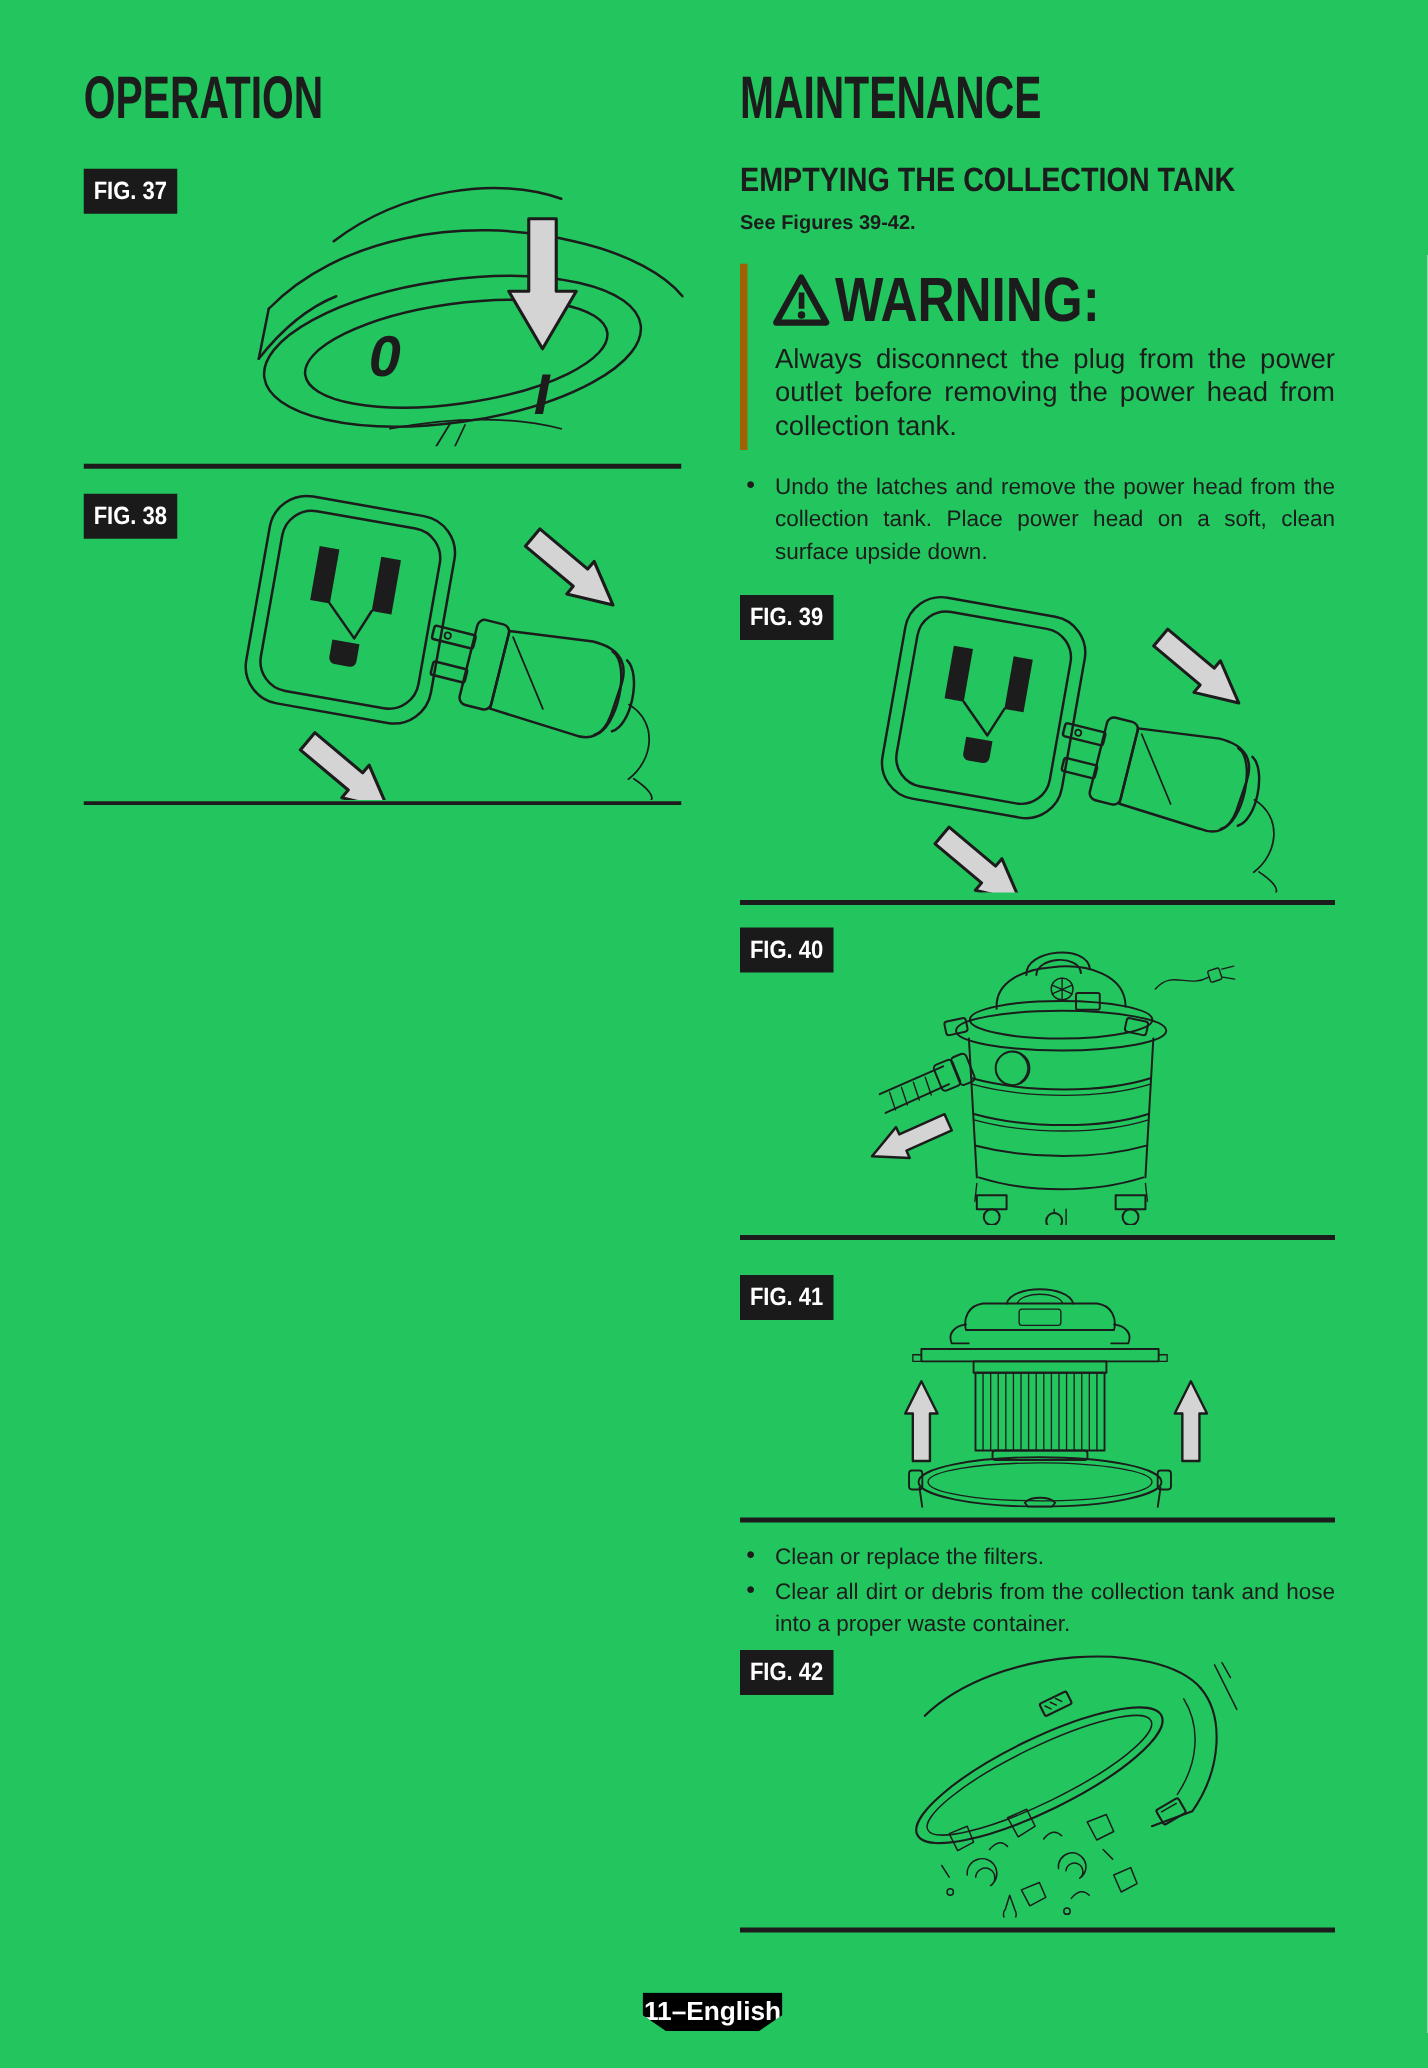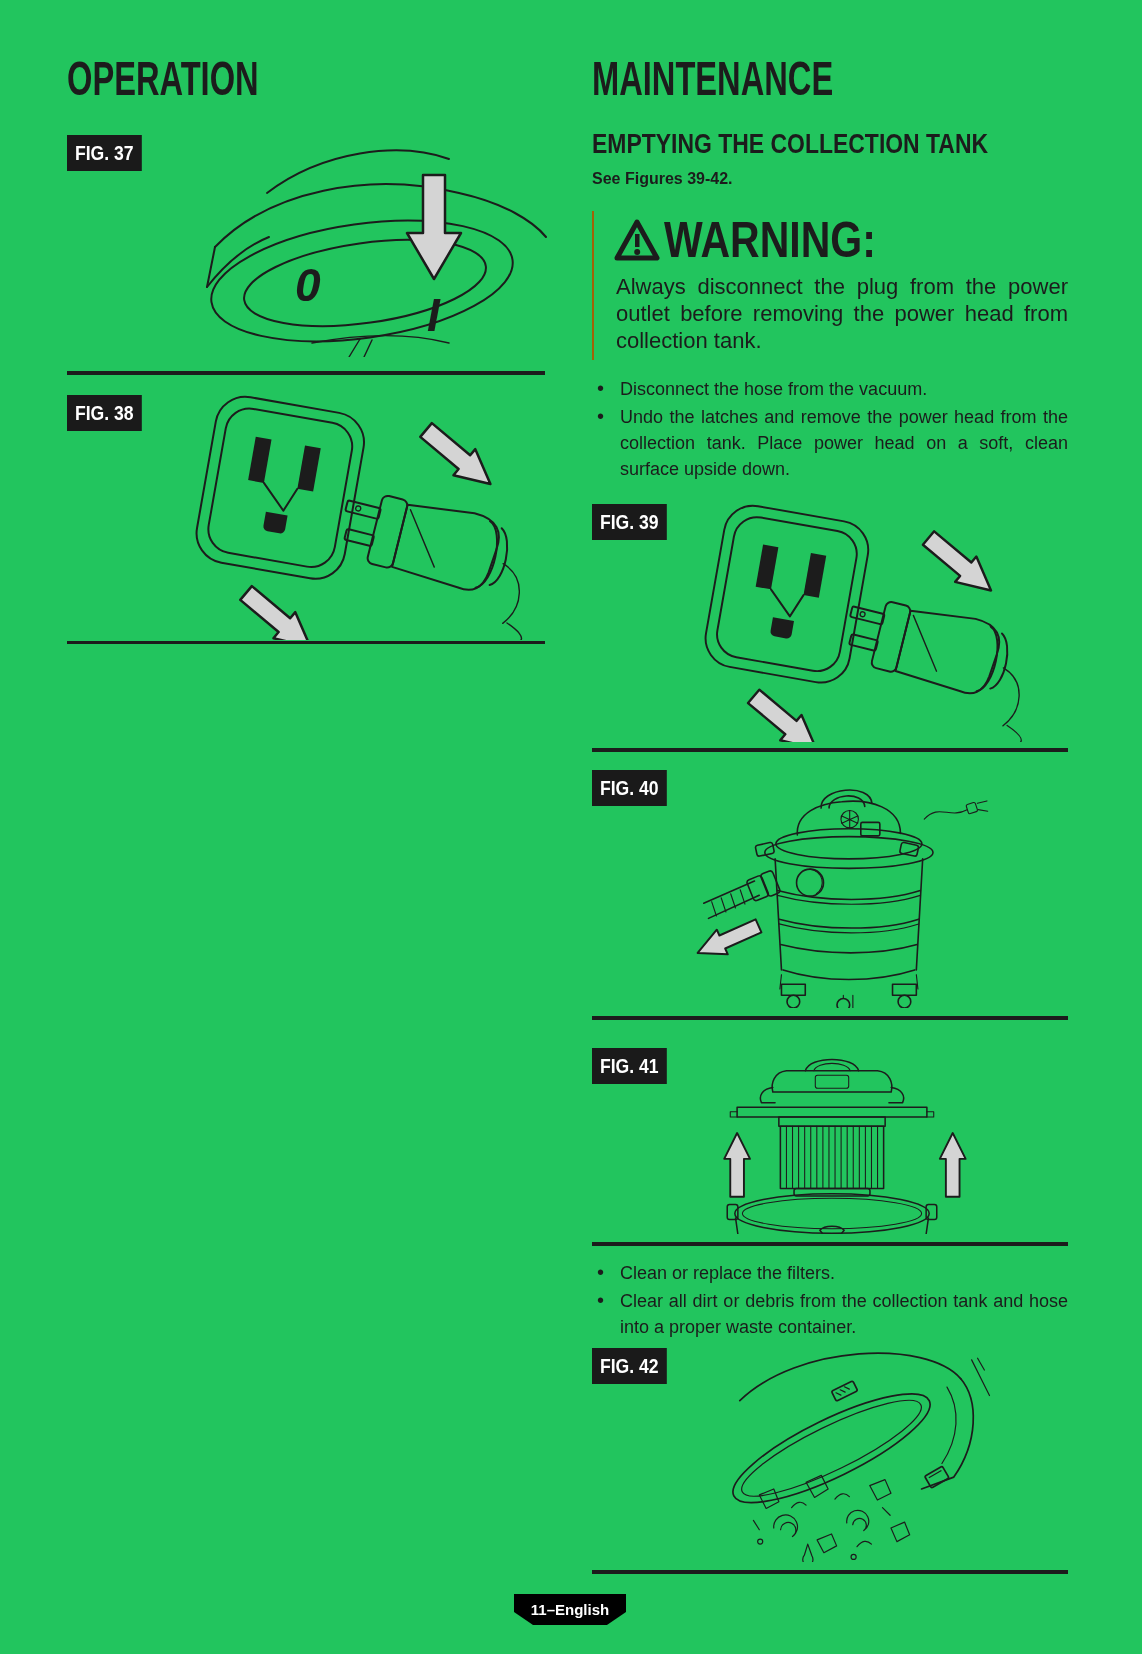--- a/index.html
+++ b/index.html
@@ -23,21 +23,21 @@
   }
   h2.sub-title{
     margin:26px 0 0 0;font-size:27px;font-weight:800;
     transform:scaleX(0.85);transform-origin:left center;
     white-space:nowrap;line-height:30px;
   }
   .see-figures{margin:8px 0 0 0;font-size:16px;font-weight:bold;line-height:24px;}
 
   .warning-box{
     margin-top:20px;
-    border-left:2px solid #a16207;
+    border-left:6px solid #a16207;
     padding:4px 0 6px 20px;
   }
   .warning-title-row{display:flex;align-items:center;}
   .warning-title{
     font-size:50px;font-weight:800;line-height:50px;
     transform:scaleX(0.82);transform-origin:left center;
     white-space:nowrap;
   }
   .warning-body{
     margin:8px 0 0 2px;font-size:22px;line-height:27px;text-align:justify;
@@ -63,21 +63,21 @@
   }
   .figure svg{display:block;}
 
   .rule{border:none;border-top:4px solid #1c1c1c;margin:0;}
   .rule.thin{border-top-width:3px;}
 
   .footer-badge{
     position:absolute;left:514px;top:1594px;width:112px;height:31px;
     background:#000000;color:#ffffff;
     display:flex;align-items:center;justify-content:center;
-    font-size:15px;font-weight:bold;
+    font-size:21px;font-weight:bold;
     clip-path:polygon(0 0,100% 0,100% 58%,83% 100%,17% 100%,0 58%);
   }
 
   .ink{stroke:#1c1c1c;fill:none;stroke-width:2;stroke-linecap:round;stroke-linejoin:round;}
   .ink-thin{stroke:#1c1c1c;fill:none;stroke-width:1.4;stroke-linecap:round;stroke-linejoin:round;}
   .dark{fill:#1c1c1c;stroke:none;}
   .arrow{fill:#d4d4d4;stroke:#1c1c1c;stroke-width:2.5;stroke-linejoin:round;}
   .svg-label{fill:#1c1c1c;font-family:"Liberation Sans",sans-serif;font-weight:bold;font-style:italic;}
 </style>
 </head>
@@ -155,21 +155,20 @@
           <polygon points="23,4 43,40 3,40" fill="none" stroke="#1c1c1c" stroke-width="5" stroke-linejoin="round"></polygon>
           <rect x="21" y="16" width="4.5" height="13" fill="#1c1c1c"></rect>
           <circle cx="23.2" cy="34" r="3" fill="#1c1c1c"></circle>
         </svg>
         <span class="warning-title">WARNING:</span>
       </div>
       <p class="warning-body">Always disconnect the plug from the power outlet before removing the power head from collection tank.</p>
     </div>
 
     <ul class="bullets">
-      <li>Disconnect the hose from the vacuum.</li>
       <li>Undo the latches and remove the power head from the collection tank. Place power head on a soft, clean surface upside down.</li>
     </ul>
 
     <div class="figure" style="margin-top:22px;height:238px;">
       <span class="fig-label">FIG. 39</span>
       <svg width="390" height="238" viewBox="0 0 400 245" style="margin-left:55px;">
         <g transform="rotate(10 150 95)">
           <rect class="ink" x="68" y="10" width="150" height="168" rx="30"></rect>
           <rect class="ink" x="79" y="21" width="128" height="146" rx="24"></rect>
           <rect class="dark" x="110" y="48" width="16" height="44"></rect>

